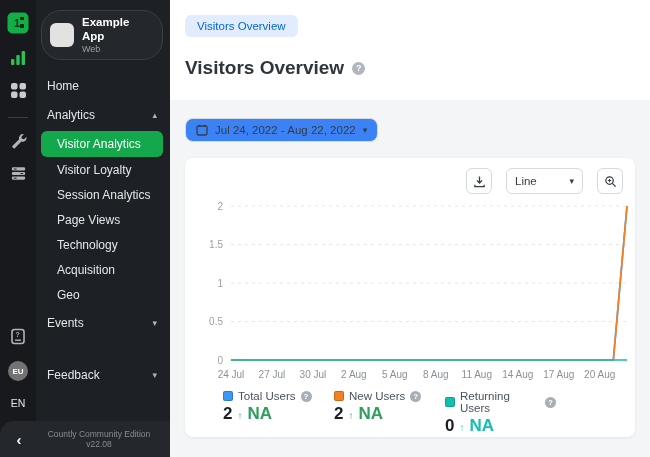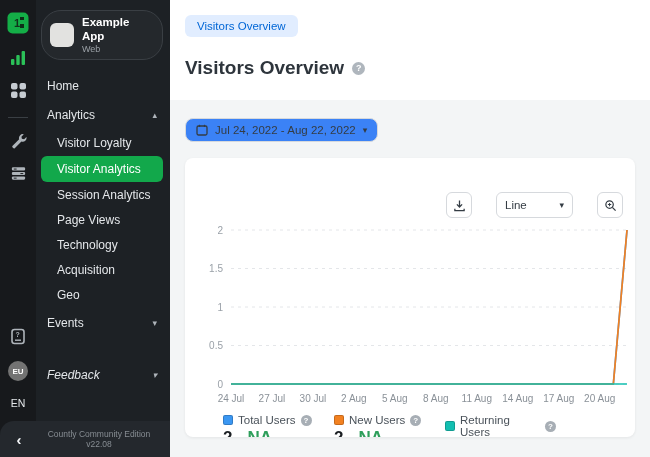--- a/index.html
+++ b/index.html
@@ -17,42 +17,42 @@
 
   .menu { flex:1; padding:10px 7px 0 5px; }
   .app-box { border:1px solid #3A3F44; background:#24282C; border-radius:20px; padding:5px 8px; display:flex; gap:8px; align-items:center; margin-bottom:12px; cursor:pointer; }
   .app-thumb { width:24px; height:24px; border-radius:6px; background:#E2E2E0; flex:0 0 24px; }
   .app-name { font-size:11.5px; color:#FFFFFF; font-weight:700; line-height:1.2; }
   .app-type { font-size:9px; color:#9AA0A6; }
 
   .menu-item { font-size:12px; color:#E4E7EA; padding:7px 6px; border-radius:6px; cursor:pointer; }
   .menu-section { display:flex; justify-content:space-between; align-items:center; font-size:12px; color:#E4E7EA; padding:8px 6px; cursor:pointer; }
   .menu-section .chev { color:#AEB4BA; font-size:9px; }
-  .gap-lg { margin-top:22px;font-style:italic; }
+  .gap-lg { margin-top:22px; }
   .subitem { font-size:12px; color:#E4E7EA; padding:5px 6px 5px 16px; border-radius:6px; margin:1px 0; cursor:pointer; }
   .subitem.active { background:#12A84B; color:#fff; padding-top:6px; padding-bottom:6px; }
 
   .sidebar-footer { position:absolute; left:0; bottom:0; width:170px; height:36px; background:#24282D; border-top-left-radius:14px; display:flex; align-items:center; }
   .collapse-btn { width:38px; text-align:center; color:#F2F4F6; font-size:15px; font-weight:700; cursor:pointer; }
   .version { flex:1; text-align:center; font-size:8.5px; color:#878D93; padding-right:10px; }
 
   
   #main { flex:1; display:flex; flex-direction:column; background:#F3F5F6; min-width:0; }
   .topbar { background:#FFFFFF; padding:15px 0 0 15px; height:100px; flex:0 0 100px; }
   .pill { display:inline-block; background:#E1EDFF; color:#0166D6; font-size:11.5px; font-weight:500; padding:5px 12px; border-radius:6px; cursor:pointer; }
   .title-row { margin-top:20px; display:flex; align-items:center; gap:8px; }
   .page-title { font-size:19px; font-weight:700; color:#2E353C; }
   .help { width:13px; height:13px; border-radius:50%; background:#AFB6BD; color:#fff; font-size:9px; font-weight:700; line-height:13px; text-align:center; flex:0 0 13px; cursor:pointer; }
 
   .content { flex:1; padding:18px 15px 15px; }
   .date-btn { display:inline-flex; align-items:center; gap:7px; background:#3b82f6; border:1px solid #D6D9DD; border-radius:8px; padding:5px 10px; font-size:11.5px; color:#343C44; cursor:pointer; }
   .date-btn .caret { font-size:9px; color:#343C44; }
 
   .card { margin-top:16px; background:#fff; border-radius:8px; box-shadow:0 1px 3px rgba(24,28,33,.07); padding:10px 12px 8px; height:279px; overflow:hidden; }
-  .toolbar { display:flex; justify-content:flex-end; align-items:center; gap:24px;margin-top:24px; }
+  .toolbar { display:flex; justify-content:flex-end; align-items:center; gap:14px; }
   .btn-sq { width:26px; height:26px; border:1px solid #D6D9DD; border-radius:6px; background:#fff; display:flex; align-items:center; justify-content:center; cursor:pointer; }
   .select { width:77px; height:26px; border:1px solid #D6D9DD; border-radius:6px; background:#fff; display:flex; align-items:center; justify-content:space-between; padding:0 8px; font-size:11.5px; color:#343C44; cursor:pointer; }
   .select .caret { font-size:9px; color:#343C44; }
 
   .chart-wrap { margin-top:2px; }
   svg text { font-family:"Liberation Sans", sans-serif; }
 
   .legend { display:flex; padding-left:26px; margin-top:0; }
   .legend-item { width:111px; }
   .legend-top { display:flex; align-items:center; gap:5px; font-size:11.5px; color:#4A525A; }
@@ -127,22 +127,22 @@
         <div class="app-type">Web</div>
       </div>
     </div>
 
     <div class="menu-item">Home</div>
 
     <div class="menu-section">
       <span>Analytics</span>
       <span class="chev">▴</span>
     </div>
+    <div class="subitem active">Visitor Analytics</div>
     <div class="subitem">Visitor Loyalty</div>
-    <div class="subitem active">Visitor Analytics</div>
     <div class="subitem">Session Analytics</div>
     <div class="subitem">Page Views</div>
     <div class="subitem">Technology</div>
     <div class="subitem">Acquisition</div>
     <div class="subitem">Geo</div>
 
     <div class="menu-section">
       <span>Events</span>
       <span class="chev">▾</span>
     </div>

